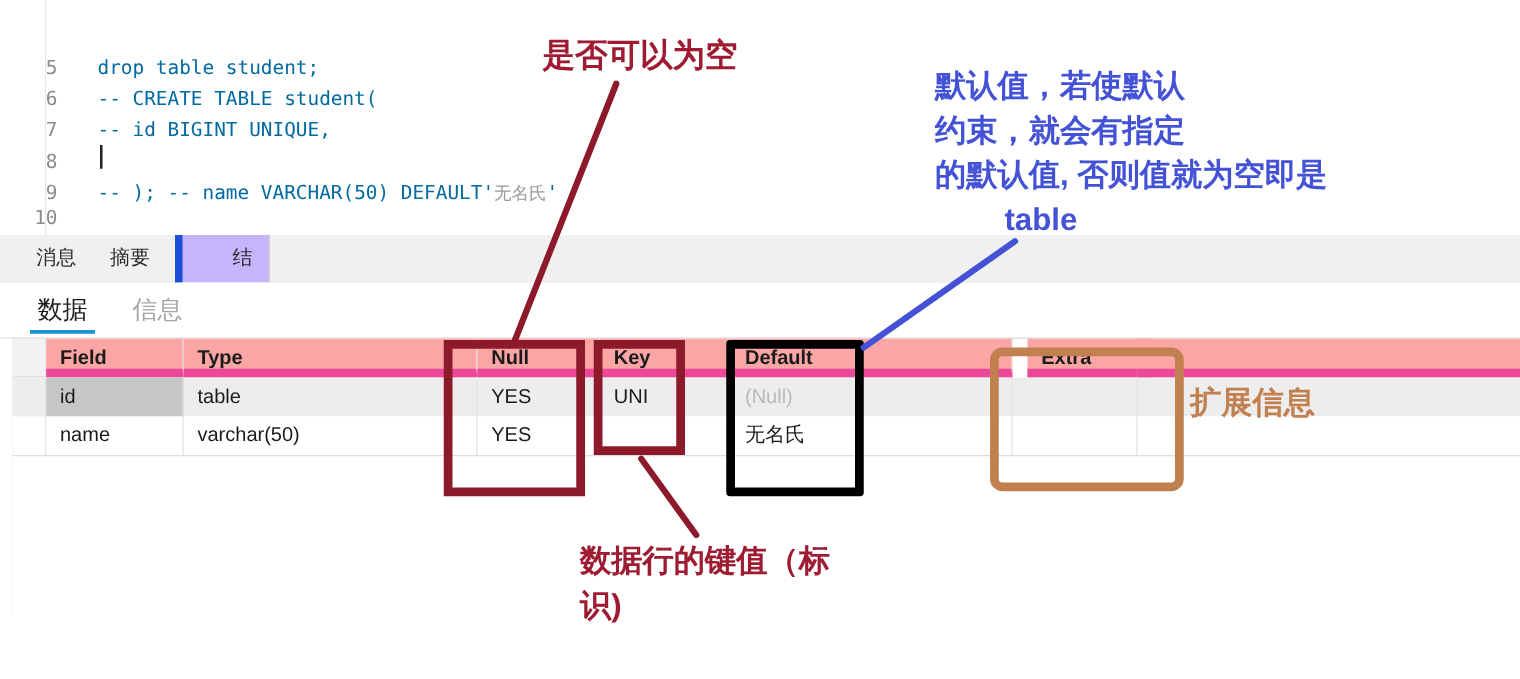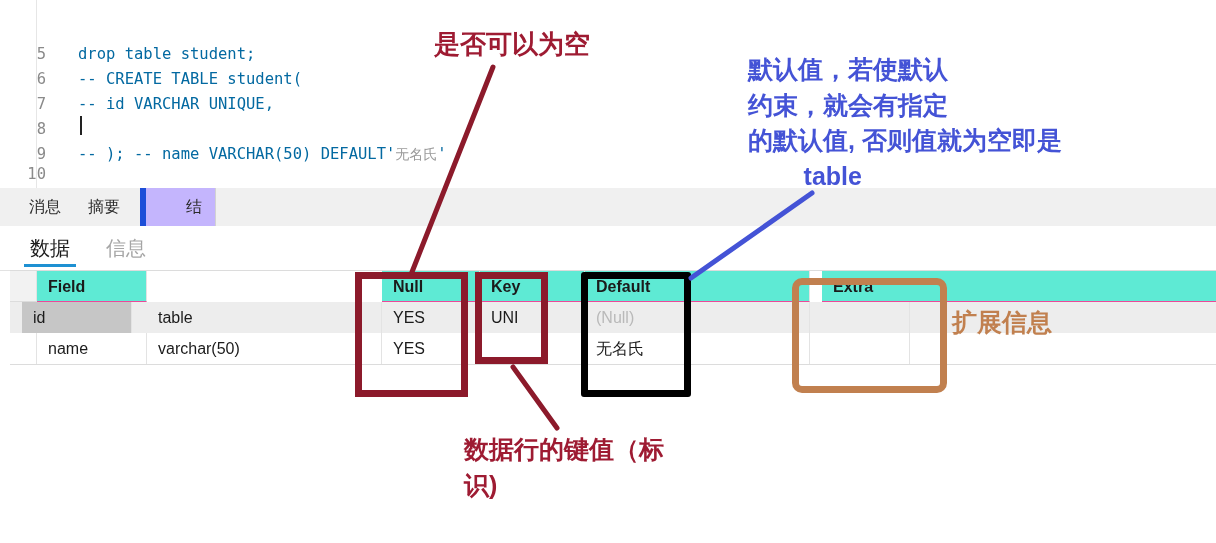--- a/index.html
+++ b/index.html
@@ -41,21 +41,21 @@
   .sep{position:absolute;top:49px;width:1px;height:24px;background:#dadada;}
 
   
   #grid{position:absolute;left:10px;top:82px;width:1206px;height:222px;background:#ffffff;
         border-top:1px solid #dcdcdc;box-sizing:border-box;}
   #gridleftline{position:absolute;left:10px;top:82px;width:1px;height:222px;background:#d8d8d8;}
   .grow{position:absolute;left:0;width:1206px;height:31px;box-sizing:border-box;}
   .gcell{position:absolute;top:0;height:31px;line-height:31px;box-sizing:border-box;
          border-right:1px solid #e3e3e3;font-size:16px;color:#1b1b1b;padding-left:11px;
          white-space:nowrap;overflow:hidden;}
-  .hdr .gcell{background:#5eead4;font-weight:700;border-bottom:1px solid #ec4899;}
+  .hdr .gcell{background:#fca5a5;font-weight:700;border-bottom:7px solid #ec4899;}
   .rowsel{background:#ededed;}
   .cellsel{background:#c6c6c6 !important;}
   .nullval{color:#b9b9b9;}
   .rowhandle{position:absolute;left:0;top:0;width:27px;height:31px;box-sizing:border-box;
              border-right:1px solid #e3e3e3;}
   .hdr .rowhandle{background:#f2f2f2;border-bottom:1px solid #dcdcdc;}
 
   
   #overlay{position:absolute;left:0;top:0;width:1216px;height:543px;pointer-events:none;}
   .anno{position:absolute;white-space:pre;line-height:1.42;}
@@ -72,21 +72,21 @@
     <span class="codetext cmt">drop table student;</span>
   </div>
 
   <div class="code-row" style="top:17px">
     <span class="lineno">5</span>
     <span class="codetext cmt">-- CREATE TABLE student(</span>
   </div>
 
   <div class="code-row" style="top:42px">
     <span class="lineno">6</span>
-    <span class="codetext cmt">-- id VARCHAR UNIQUE,</span>
+    <span class="codetext cmt">-- id BIGINT UNIQUE,</span>
   </div>
 
   <div class="code-row" style="top:67px">
     <span class="lineno">7</span>
     <span class="codetext">
       <span class="cmt">-- name VARCHAR(50) DEFAULT'</span><span class="cmt-cjk">无名氏</span><span class="cmt">'</span>
     </span>
   </div>
 
   <div class="code-row" style="top:92px">
@@ -157,30 +157,31 @@
     </div>
   </div>
 
   <div id="gridleftline"></div>
 
   <div id="grid">
 
     <div class="grow hdr" style="top:0">
       <div class="rowhandle"></div>
       <div class="gcell" style="left:27px;width:110px">Field</div>
+      <div class="gcell" style="left:137px;width:235px">Type</div>
       <div class="gcell" style="left:372px;width:98px">Null</div>
       <div class="gcell" style="left:470px;width:105px">Key</div>
       <div class="gcell" style="left:575px;width:225px">Default</div>
       <div class="gcell" style="left:812px;width:100px">Extra</div>
       <div class="gcell" style="left:900px;width:306px;border-right:none"></div>
     </div>
 
     <div class="grow rowsel" style="top:31px">
       <div class="rowhandle" style="background:#ededed"></div>
-      <div class="gcell cellsel" style="left:12px;width:110px">id</div>
+      <div class="gcell cellsel" style="left:27px;width:110px">id</div>
       <div class="gcell" style="left:137px;width:235px">table</div>
       <div class="gcell" style="left:372px;width:98px">YES</div>
       <div class="gcell" style="left:470px;width:105px">UNI</div>
       <div class="gcell nullval" style="left:575px;width:225px">(Null)</div>
       <div class="gcell" style="left:800px;width:100px"></div>
       <div class="gcell" style="left:900px;width:306px;border-right:none"></div>
     </div>
 
     <div class="grow" style="top:62px">
       <div class="rowhandle"></div>

